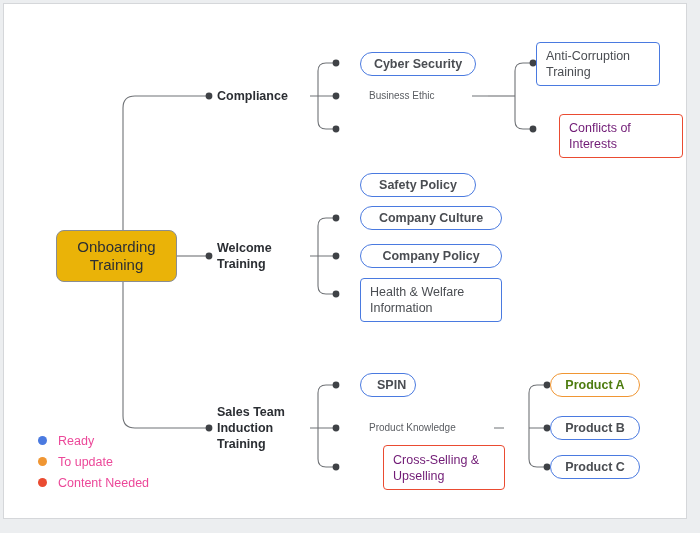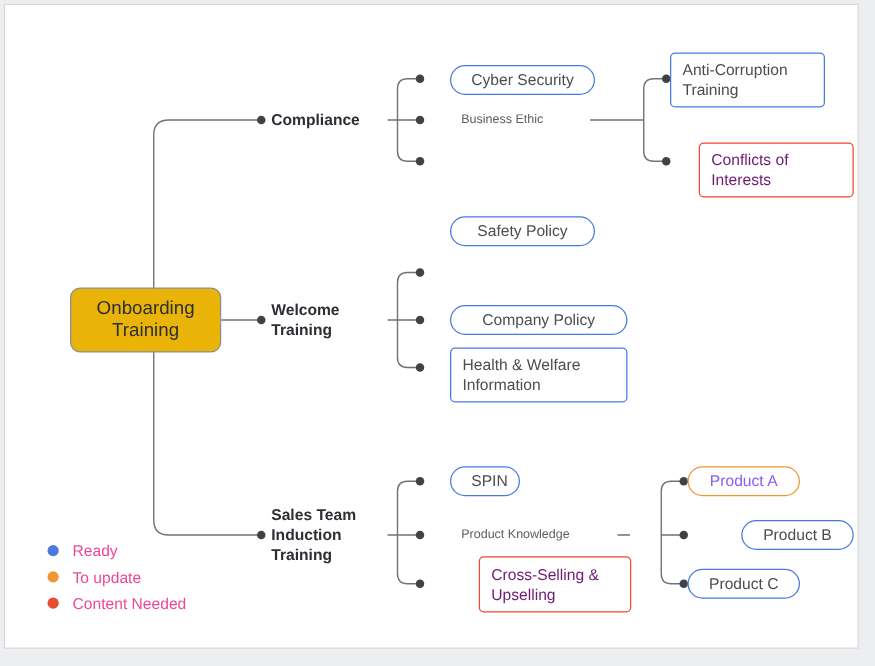--- a/index.html
+++ b/index.html
@@ -30,22 +30,22 @@
 
   
   .plain{color:#5a5d62;font-size:10px;font-weight:400;line-height:16px;}
 
   
   .box{background:#fff;font-size:12.5px;line-height:16px;padding:0 9px;}
   .box.pill{border-radius:13px;}
   .box.rect{border-radius:4px;}
   .box.blue{border:1.5px solid #4a7ae0;color:#4a4d52;}
   .box.red{border:1.5px solid #ea4b31;color:#701a75;margin-left:23px;}
-  .box.orange{border:1.5px solid #f09633;color:#8b5cf6;}
-  .box.one{text-align:center;justify-content:center;}
+  .box.orange{border:1.5px solid #f09633;color:#4d7c0f;}
+  .box.one{text-align:center;justify-content:center;font-weight:bold;}
   .box.multi{text-align:left;justify-content:flex-start;}
 
   
   #legend{position:absolute;left:34px;top:426px;}
   .legend-row{display:flex;align-items:center;height:21px;}
   .legend-dot{width:9px;height:9px;border-radius:50%;margin-right:11px;flex:0 0 auto;}
   .legend-label{color:#ec4899;font-size:12.5px;line-height:16px;}
 </style>
 </head>
 <body>
@@ -120,20 +120,23 @@
   </div>
 
   <div class="node box rect blue multi" style="left:532px;top:38px;width:124px;height:44px;">
     <span class="txt"><span>Anti-Corruption</span><br><span>Training</span></span>
   </div>
 
   <div class="node box rect red multi" style="left:532px;top:110px;width:124px;height:44px;">
     <span class="txt"><span>Conflicts of</span><br><span>Interests</span></span>
   </div>
 
+  <div class="node box pill blue one" style="left:356px;top:202px;width:142px;height:24px;">
+    <span class="txt">Company Culture</span>
+  </div>
 
   <div class="node box pill blue one" style="left:356px;top:240px;width:142px;height:24px;">
     <span class="txt">Company Policy</span>
   </div>
 
   <div class="node box rect blue multi" style="left:356px;top:274px;width:142px;height:44px;">
     <span class="txt"><span>Health &amp; Welfare</span><br><span>Information</span></span>
   </div>
 
   <div class="node box pill blue one" style="left:356px;top:369px;width:56px;height:24px;padding-left:16px;">
@@ -145,21 +148,21 @@
   </div>
 
   <div class="node box rect red multi" style="left:356px;top:441px;width:122px;height:45px;">
     <span class="txt"><span>Cross-Selling &amp;</span><br><span>Upselling</span></span>
   </div>
 
   <div class="node box pill orange one" style="left:546px;top:369px;width:90px;height:24px;">
     <span class="txt">Product A</span>
   </div>
 
-  <div class="node box pill blue one" style="left:546px;top:412px;width:90px;height:24px;margin-left:43px;">
+  <div class="node box pill blue one" style="left:546px;top:412px;width:90px;height:24px;">
     <span class="txt">Product B</span>
   </div>
 
   <div class="node box pill blue one" style="left:546px;top:451px;width:90px;height:24px;">
     <span class="txt">Product C</span>
   </div>
 
   <div id="legend">
     <div class="legend-row">
       <span class="legend-dot" style="background: rgb(74, 122, 224);"></span>

